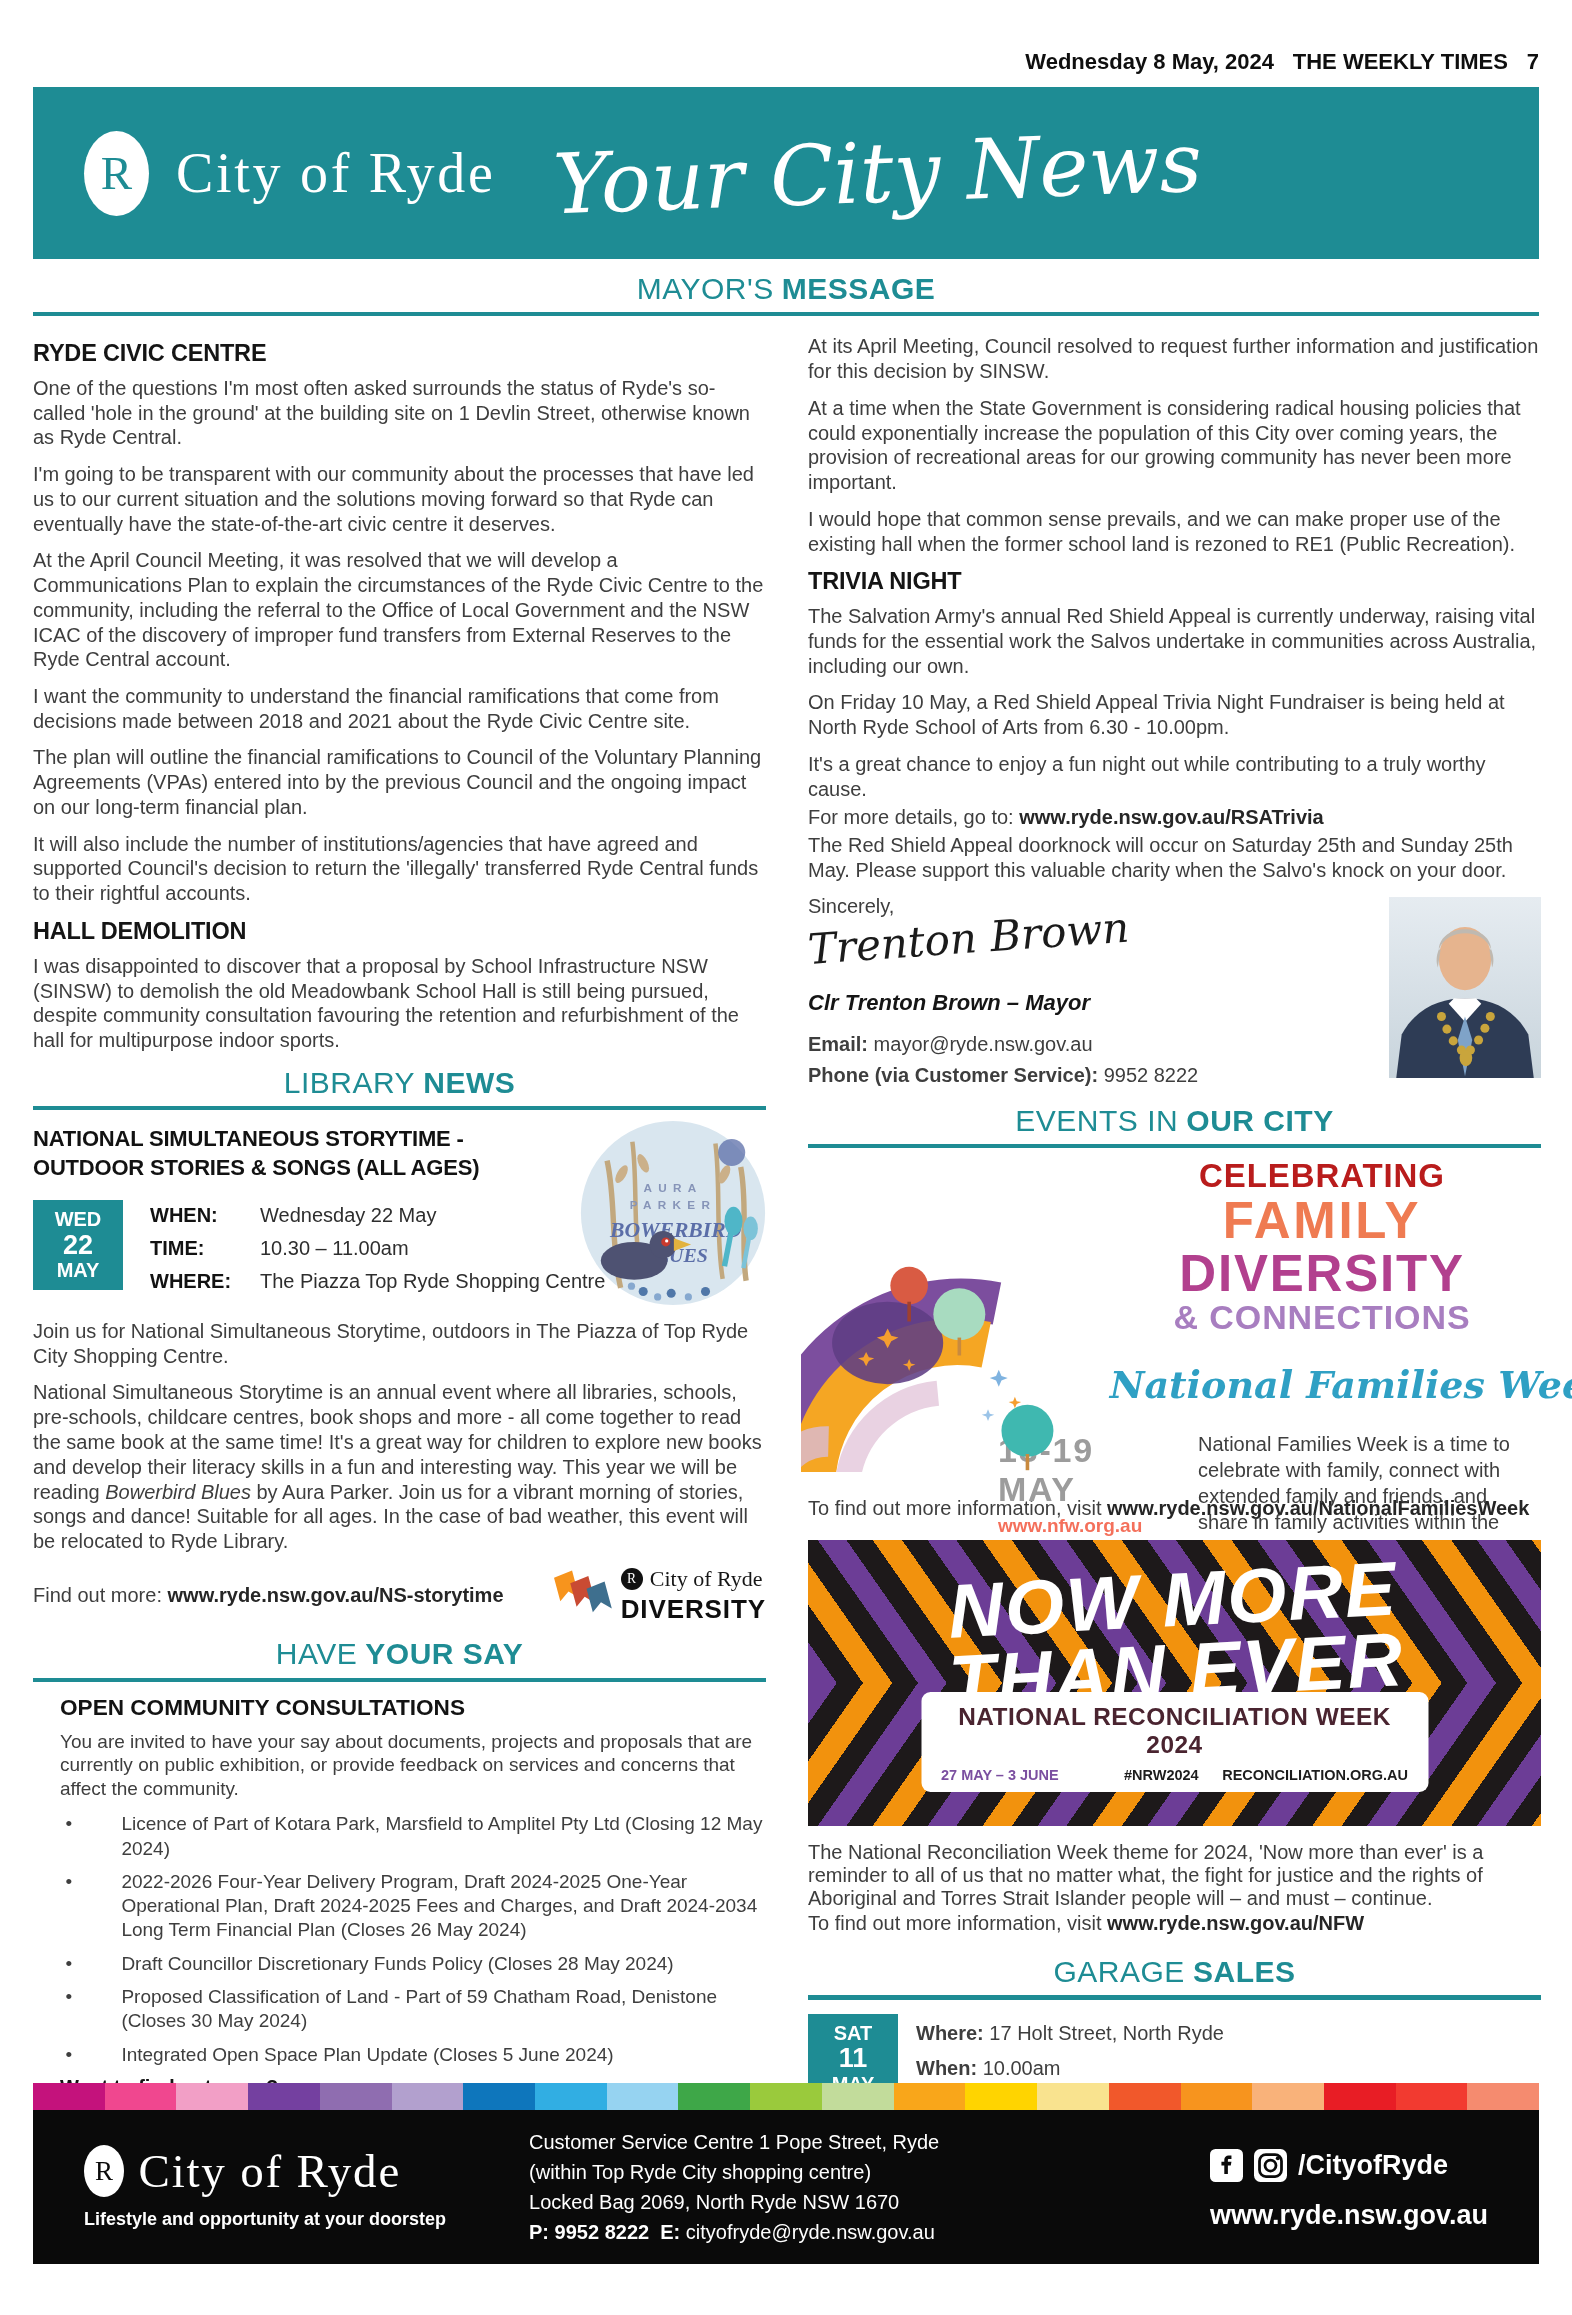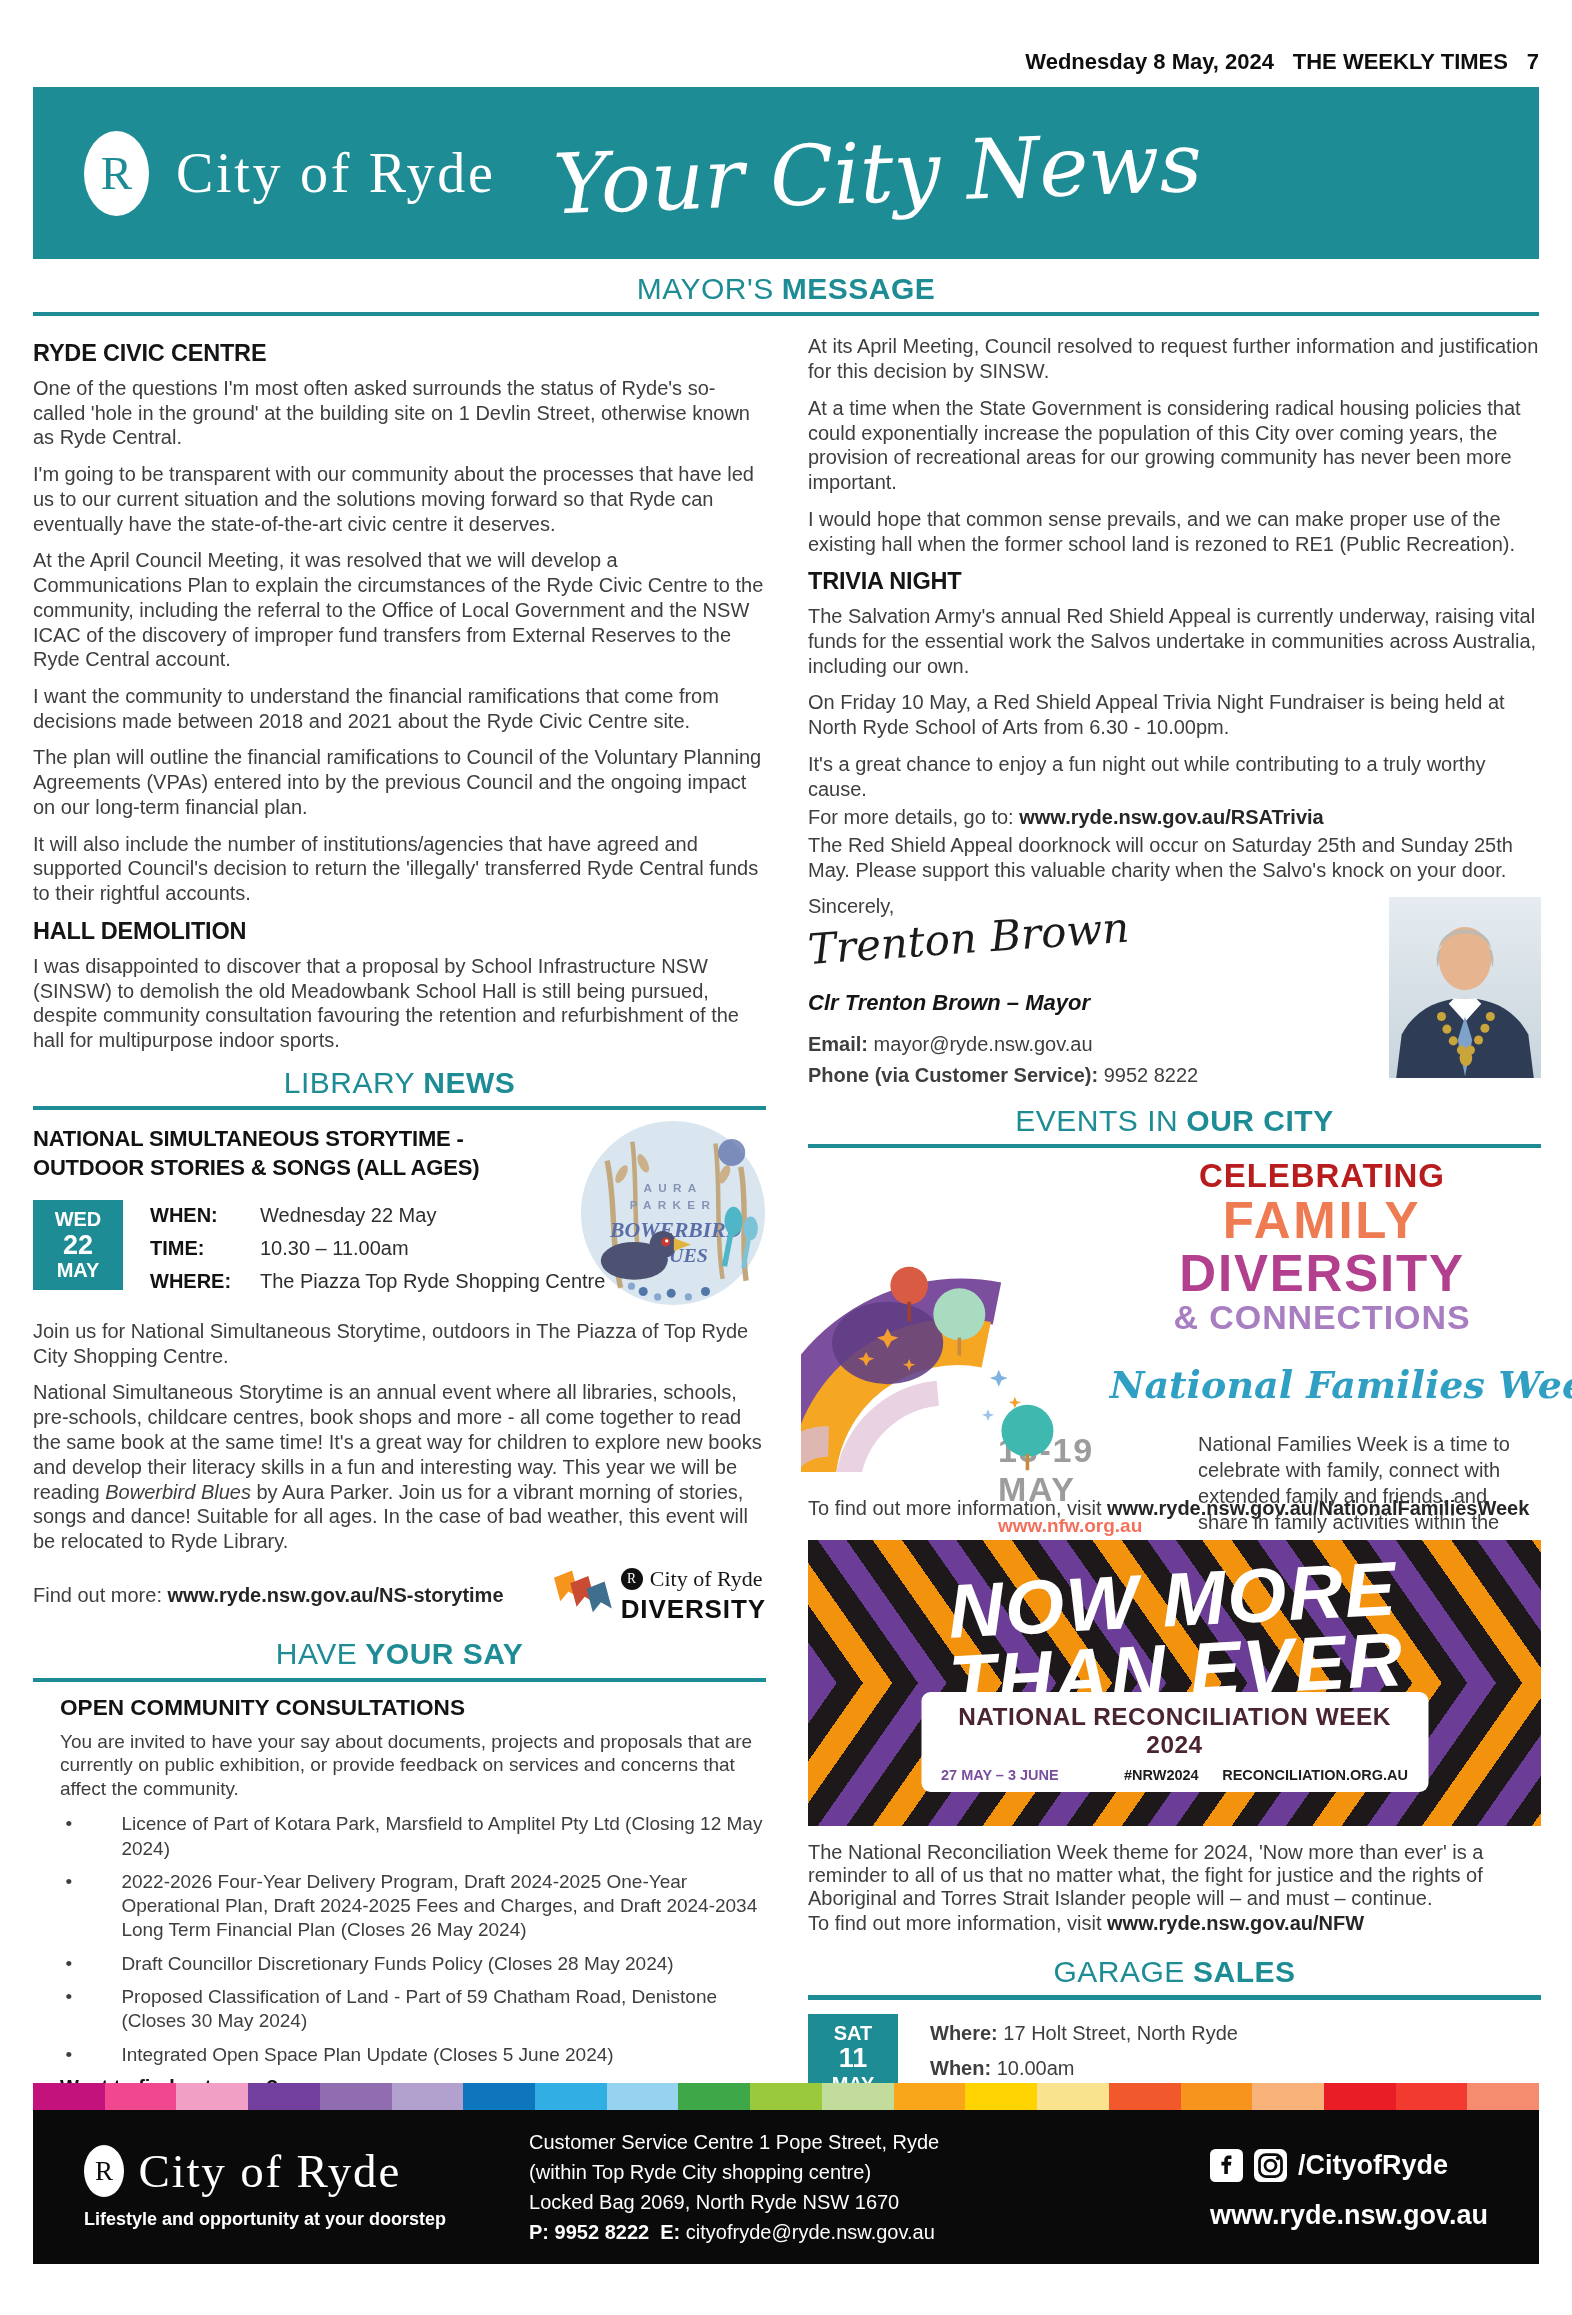--- a/index.html
+++ b/index.html
@@ -101,21 +101,21 @@
             color:#fff;font-weight:700;font-style:italic;font-size:76px;line-height:.94;letter-spacing:1.8px;}
   .nrw-box{position:absolute;left:50%;transform:translateX(-50%);bottom:34px;width:507px;background:#fff;
            border-radius:9px;padding:11px 20px 9px;box-sizing:border-box;}
   .nrw-box-title{font-size:24.4px;font-weight:700;color:#4A2430;text-align:center;letter-spacing:0.5px;}
   .nrw-box-row{display:flex;justify-content:space-between;margin-top:8.1px;font-size:14.5px;font-weight:700;}
   .nrw-date{color:#7B4FA0;}
   .nrw-tag,.nrw-site{color:#1d1d1d;}
   .nrw-right{display:flex;gap:23.5px;}
 
   
-  .garage-row{display:flex;gap:32px;margin-top:14.5px;}
+  .garage-row{display:flex;gap:18px;margin-top:14.5px;}
   .garage-lines{font-size:20px;color:#3E3E3E;padding-top:1.8px;line-height:1.75;}
 
   
   .footer{position:absolute;left:33px;right:33px;bottom:52px;}
   .stripe{display:flex;height:27px;}
   .fblack{background:#0A0A0A;height:154px;display:flex;align-items:center;color:#fff;
           padding:0 51px;box-sizing:border-box;}
   .flogo-row{display:flex;align-items:center;gap:14.5px;}
   .flogo-egg{width:40px;height:52px;background:#fff;border-radius:50%;display:flex;
              align-items:center;justify-content:center;}

